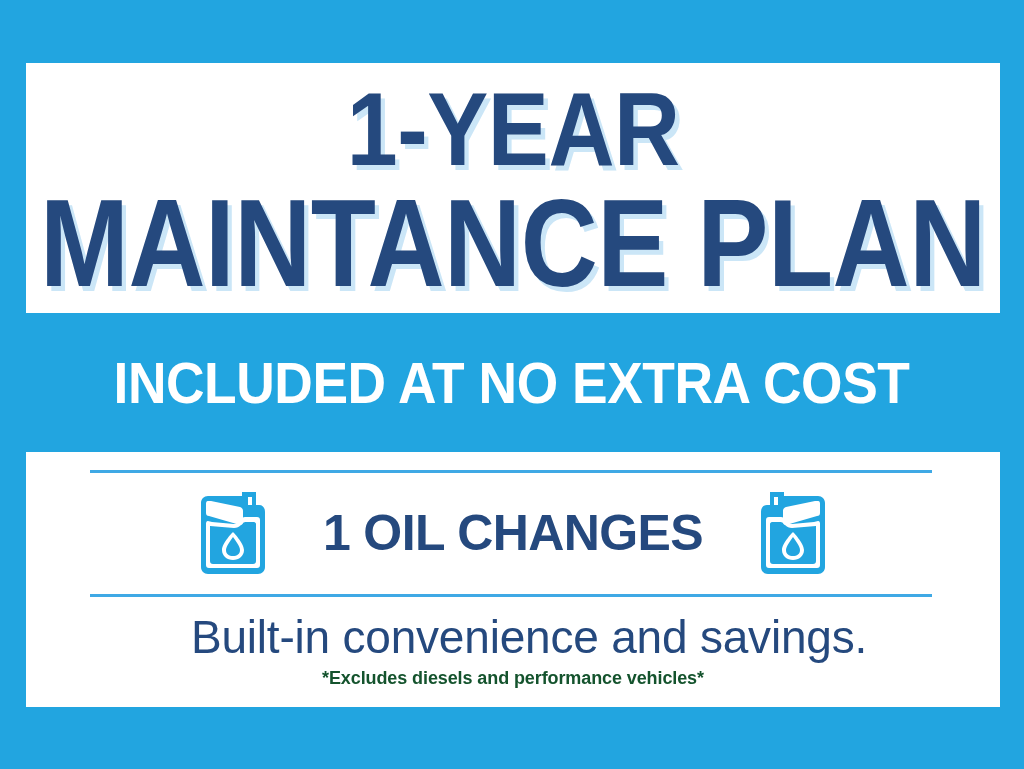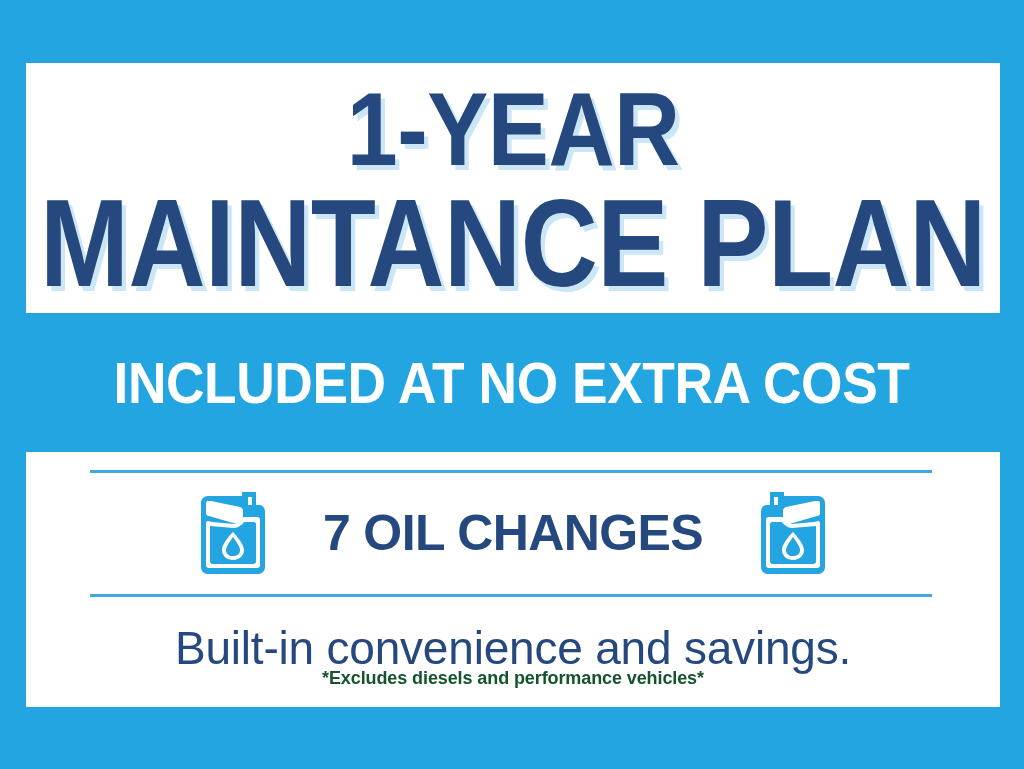--- a/index.html
+++ b/index.html
@@ -130,31 +130,30 @@
     font-family: "Liberation Sans", sans-serif;
     font-weight: 700;
     font-size: 50px;
     letter-spacing: -0.6px;
     white-space: nowrap;
     padding: 0 28px;
   }
 
   .tagline {
     position: absolute;
-    left: 0;
+    left: 16px;
     top: 158px;
     width: 974px;
     text-align: center;
     color: #25497e;
     font-family: "Liberation Sans Narrow", "Liberation Sans", sans-serif;
     font-weight: 400;
     font-size: 46px;
     letter-spacing: -0.2px;
     white-space: nowrap;
-    margin-top: 11px;
   }
 
   .disclaimer {
     position: absolute;
     left: 0;
     top: 216px;
     width: 974px;
     text-align: center;
     color: #14532d;
     font-family: "Liberation Sans Narrow", "Liberation Sans", sans-serif;
@@ -185,21 +184,21 @@
     <div class="feature-row">
 
       <svg class="oil-icon" viewBox="0 0 74 88">
         <path fill="#22a5e0" d="M6 14 C6 10 9 7 13 7 L47 7 L47 3 L61 3 L61 16 L64 16 C68 16 70 19 70 23 L70 78 C70 82 67 85 63 85 L13 85 C9 85 6 82 6 78 Z"></path>
         <path fill="#ffffff" d="M13 12 C11 12 11 14 11 15 L11 24 C11 26 12 27 14 27 L45 36 C47 36 48 35 48 33 L48 22 C48 20 47 19 45 18 L16 12 Z"></path>
         <path fill="#ffffff" d="M53 8 L53 16 L57 16 L57 8 Z"></path>
         <path fill="#ffffff" d="M13 32 C11 32 11 34 11 35 L11 76 C11 78 12 79 14 79 L62 79 C64 79 65 78 65 76 L65 31 C65 29 64 28 62 28 L50 28 C48 28 47 29 45 31 L43 33 C42 34 41 35 39 35 L17 33 Z M15 37 L39 39 C42 39 44 38 46 36 L48 34 C49 33 50 33 51 33 L59 33 C60 33 61 34 61 35 L61 72 C61 74 60 75 58 75 L18 75 C16 75 15 74 15 72 Z"></path>
         <path fill="#ffffff" d="M38 43 C38 43 27 54 27 61 C27 67 32 71 38 71 C44 71 49 67 49 61 C49 54 38 43 38 43 Z M38 48 C40 51 45 57 45 61 C45 65 42 67 38 67 C34 67 31 65 31 61 C31 57 36 51 38 48 Z"></path>
       </svg>
 
-      <div class="feature-label">7 OIL CHANGES</div>
+      <div class="feature-label">1 OIL CHANGES</div>
 
       <svg class="oil-icon flipped" viewBox="0 0 74 88">
         <path fill="#22a5e0" d="M6 14 C6 10 9 7 13 7 L47 7 L47 3 L61 3 L61 16 L64 16 C68 16 70 19 70 23 L70 78 C70 82 67 85 63 85 L13 85 C9 85 6 82 6 78 Z"></path>
         <path fill="#ffffff" d="M13 12 C11 12 11 14 11 15 L11 24 C11 26 12 27 14 27 L45 36 C47 36 48 35 48 33 L48 22 C48 20 47 19 45 18 L16 12 Z"></path>
         <path fill="#ffffff" d="M53 8 L53 16 L57 16 L57 8 Z"></path>
         <path fill="#ffffff" d="M13 32 C11 32 11 34 11 35 L11 76 C11 78 12 79 14 79 L62 79 C64 79 65 78 65 76 L65 31 C65 29 64 28 62 28 L50 28 C48 28 47 29 45 31 L43 33 C42 34 41 35 39 35 L17 33 Z M15 37 L39 39 C42 39 44 38 46 36 L48 34 C49 33 50 33 51 33 L59 33 C60 33 61 34 61 35 L61 72 C61 74 60 75 58 75 L18 75 C16 75 15 74 15 72 Z"></path>
         <path fill="#ffffff" d="M38 43 C38 43 27 54 27 61 C27 67 32 71 38 71 C44 71 49 67 49 61 C49 54 38 43 38 43 Z M38 48 C40 51 45 57 45 61 C45 65 42 67 38 67 C34 67 31 65 31 61 C31 57 36 51 38 48 Z"></path>
       </svg>
 
     </div>

